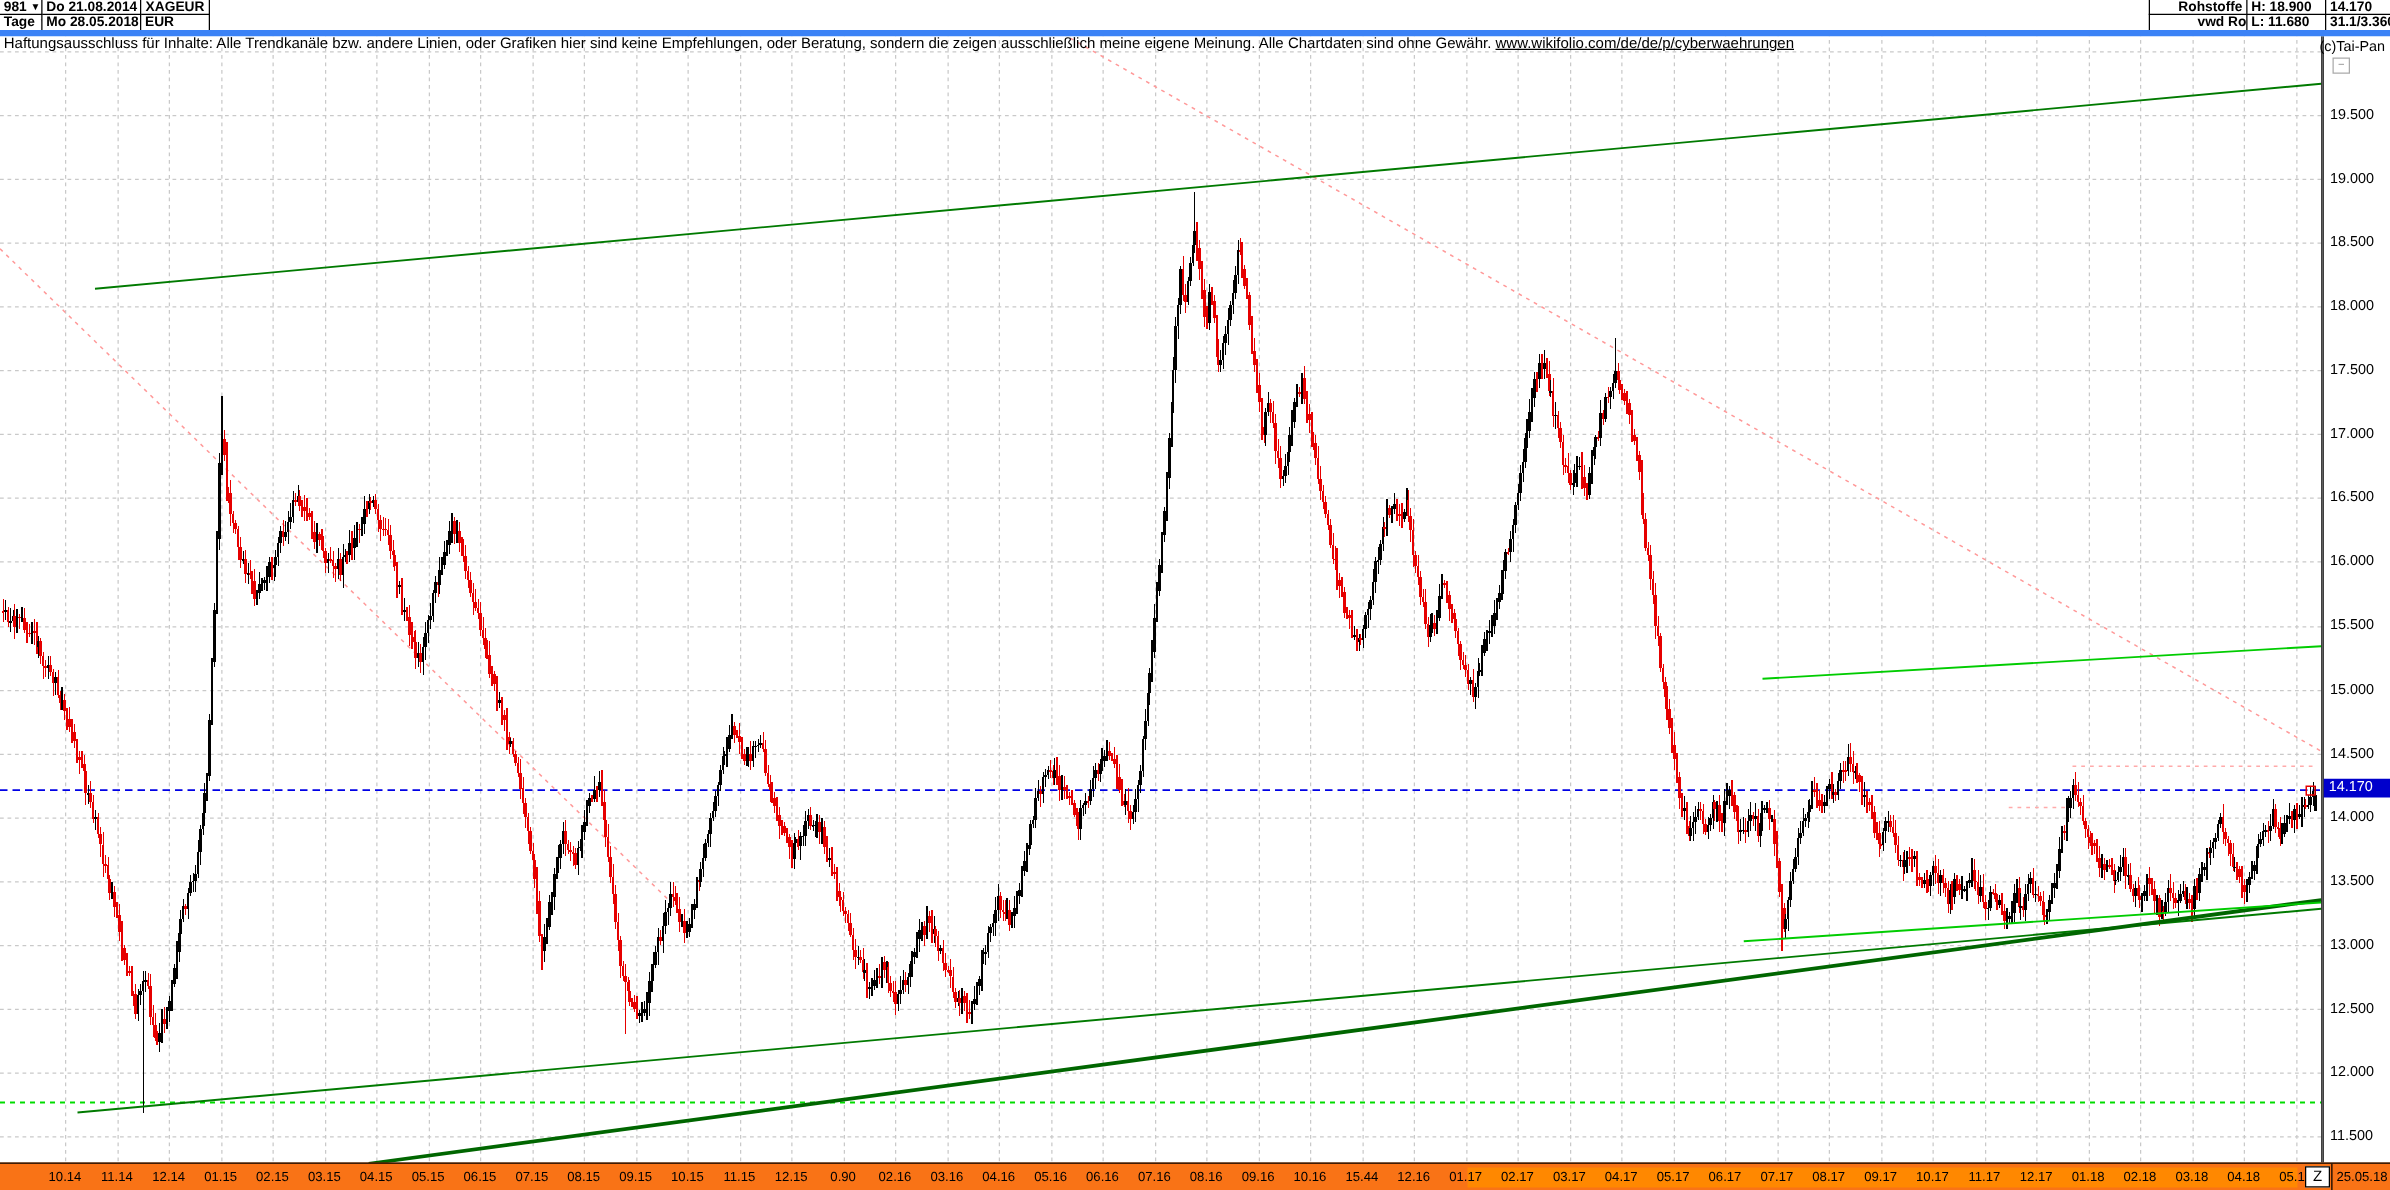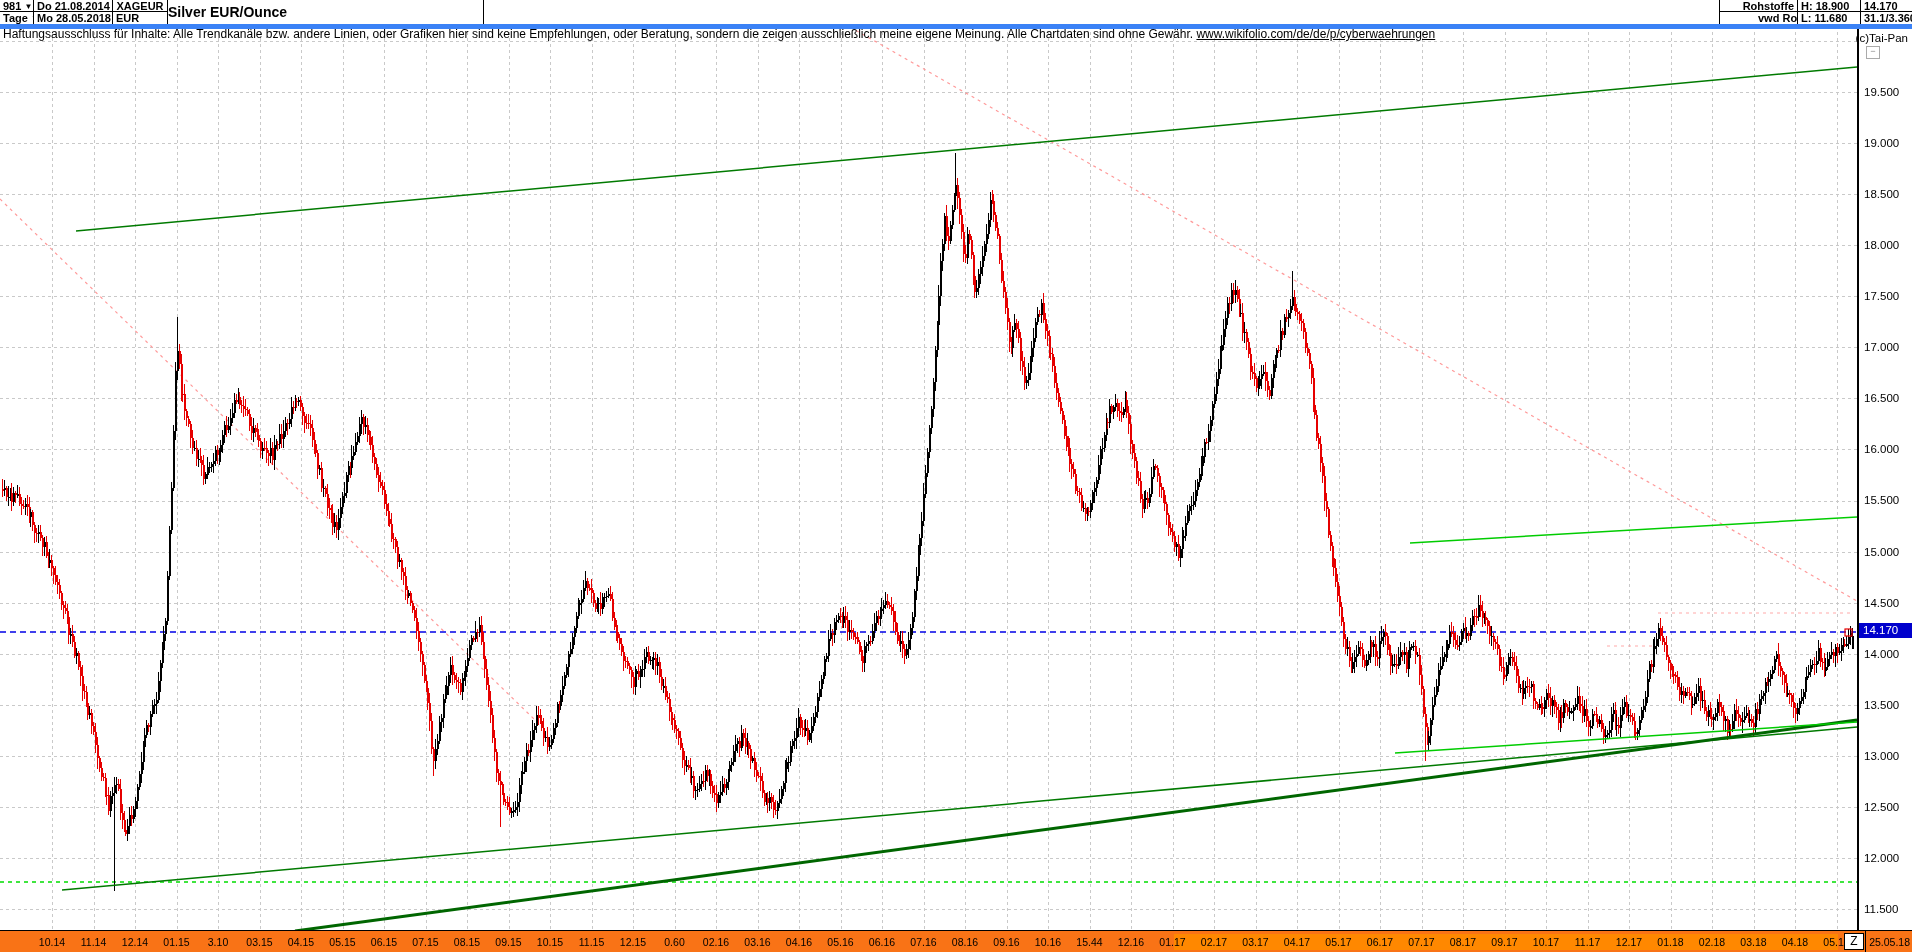--- a/index.html
+++ b/index.html
@@ -2015,21 +2015,20 @@
       <line x1="1857.5" y1="24" x2="1857.5" y2="930" stroke="#000" stroke-width="1"></line>
     </svg>
 
   <div id="header">
     <div class="hcell br bb" style="left:0;top:0;width:34px;"><span>981</span> <span class="arrow">▼</span></div>
     <div class="hcell br" style="left:0;top:12px;width:34px;"><span>Tage</span> <span class="arrow">▼</span></div>
     <div class="hcell br bb" style="left:34px;top:0;width:79px;">Do 21.08.2014</div>
     <div class="hcell br" style="left:34px;top:12px;width:79px;">Mo 28.05.2018</div>
     <div class="hcell br bb" style="left:113px;top:0;width:55px;text-align:center;">XAGEUR</div>
     <div class="hcell br" style="left:113px;top:12px;width:55px;text-align:left;">EUR</div>
-    <div id="title-cell">Silver EUR/Ounce</div>
     <div class="hcell bl bb right-label" style="left:1719px;top:0;width:78px;">Rohstoffe</div>
     <div class="hcell bl right-label" style="left:1719px;top:12px;width:78px;padding-left:38px;">vwd Rohstoffe</div>
     <div class="hcell bl bb" style="left:1797px;top:0;width:63px;">H: 18.900</div>
     <div class="hcell bl" style="left:1797px;top:12px;width:63px;">L: 11.680</div>
     <div class="hcell bl bb" style="left:1860px;top:0;width:52px;">14.170</div>
     <div class="hcell bl" style="left:1860px;top:12px;width:52px;">31.1/3.360</div>
   </div>
 
   <div id="disclaimer"><span>Haftungsausschluss für Inhalte: Alle Trendkanäle bzw. andere Linien, oder Grafiken hier sind keine Empfehlungen, oder Beratung, sondern die zeigen ausschließlich meine eigene Meinung. Alle Chartdaten sind ohne Gewähr.  </span><a href="#">www.wikifolio.com/de/de/p/cyberwaehrungen</a></div>
 
@@ -2059,32 +2058,32 @@
     <div id="price-tag">14.170</div>
   </div>
 
   <div id="x-axis">
     <div id="orange-band"></div>
     <div id="x-ticks">
         <div class="xtick" style="left: 34px;">10.14</div>
         <div class="xtick" style="left: 75.5px;">11.14</div>
         <div class="xtick" style="left: 117px;">12.14</div>
         <div class="xtick" style="left: 158.5px;">01.15</div>
-        <div class="xtick" style="left: 200px;">3.10</div>
+        <div class="xtick" style="left: 200px;">02.15</div>
         <div class="xtick" style="left: 241.5px;">03.15</div>
         <div class="xtick" style="left: 283px;">04.15</div>
         <div class="xtick" style="left: 324.5px;">05.15</div>
         <div class="xtick" style="left: 366px;">06.15</div>
         <div class="xtick" style="left: 407.5px;">07.15</div>
         <div class="xtick" style="left: 449px;">08.15</div>
         <div class="xtick" style="left: 490.5px;">09.15</div>
         <div class="xtick" style="left: 532px;">10.15</div>
         <div class="xtick" style="left: 573.5px;">11.15</div>
         <div class="xtick" style="left: 615px;">12.15</div>
-        <div class="xtick" style="left: 656.5px;">0.60</div>
+        <div class="xtick" style="left: 656.5px;">0.90</div>
         <div class="xtick" style="left: 698px;">02.16</div>
         <div class="xtick" style="left: 739.5px;">03.16</div>
         <div class="xtick" style="left: 781px;">04.16</div>
         <div class="xtick" style="left: 822.5px;">05.16</div>
         <div class="xtick" style="left: 864px;">06.16</div>
         <div class="xtick" style="left: 905.5px;">07.16</div>
         <div class="xtick" style="left: 947px;">08.16</div>
         <div class="xtick" style="left: 988.5px;">09.16</div>
         <div class="xtick" style="left: 1030px;">10.16</div>
         <div class="xtick" style="left: 1071.5px;">15.44</div>

